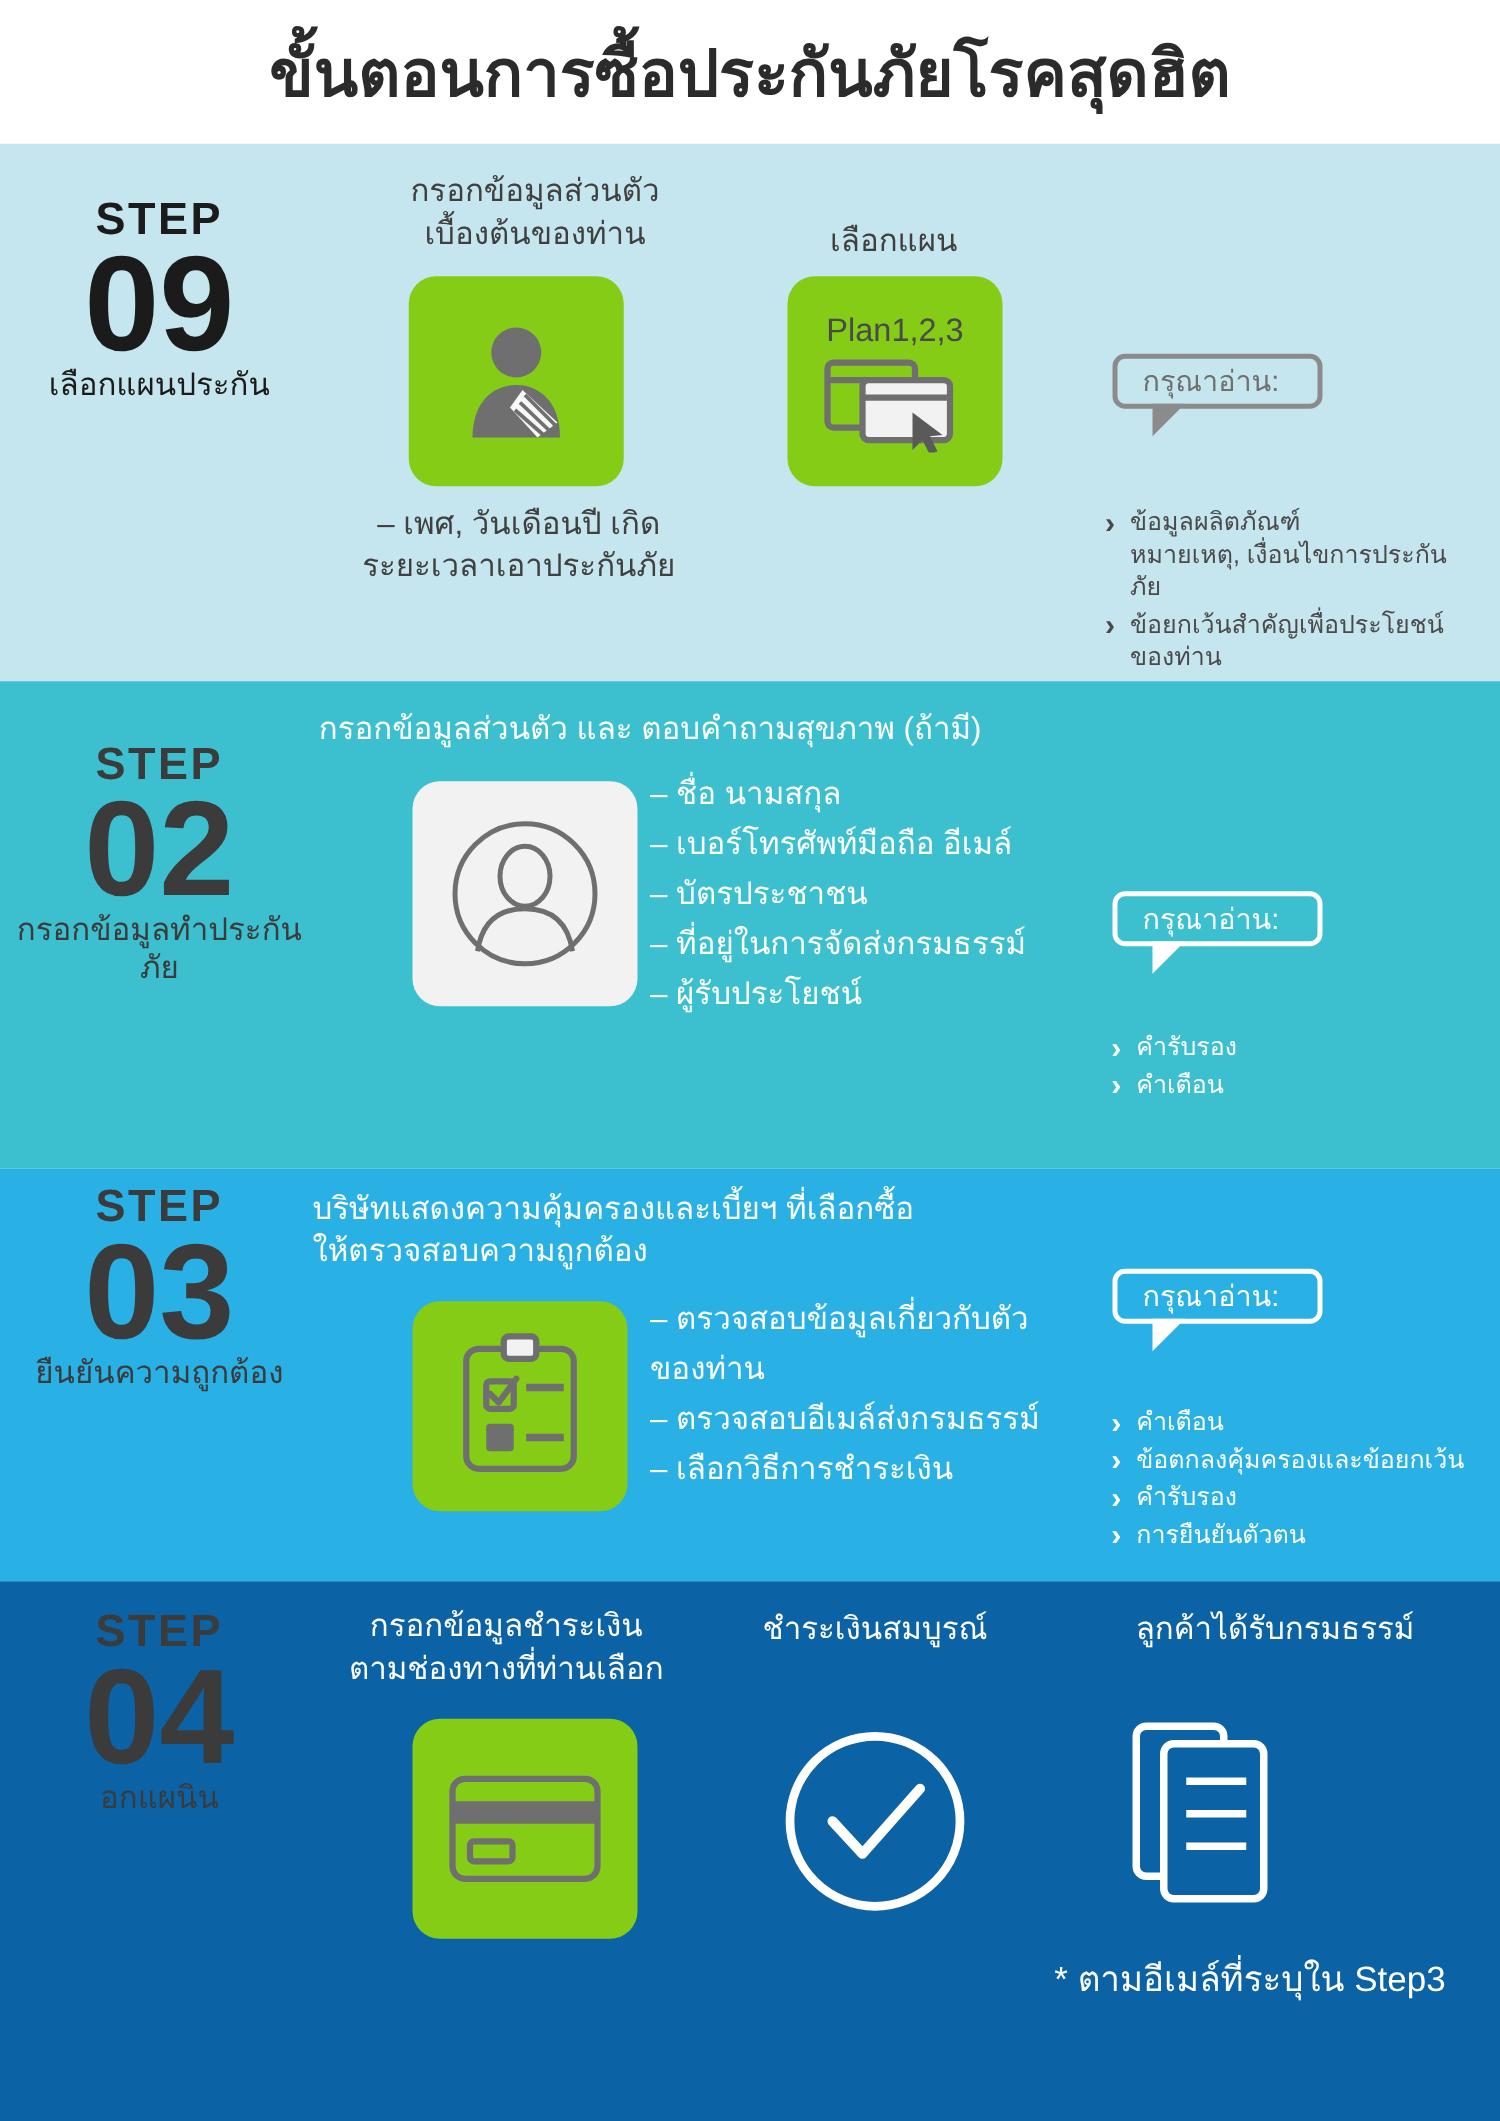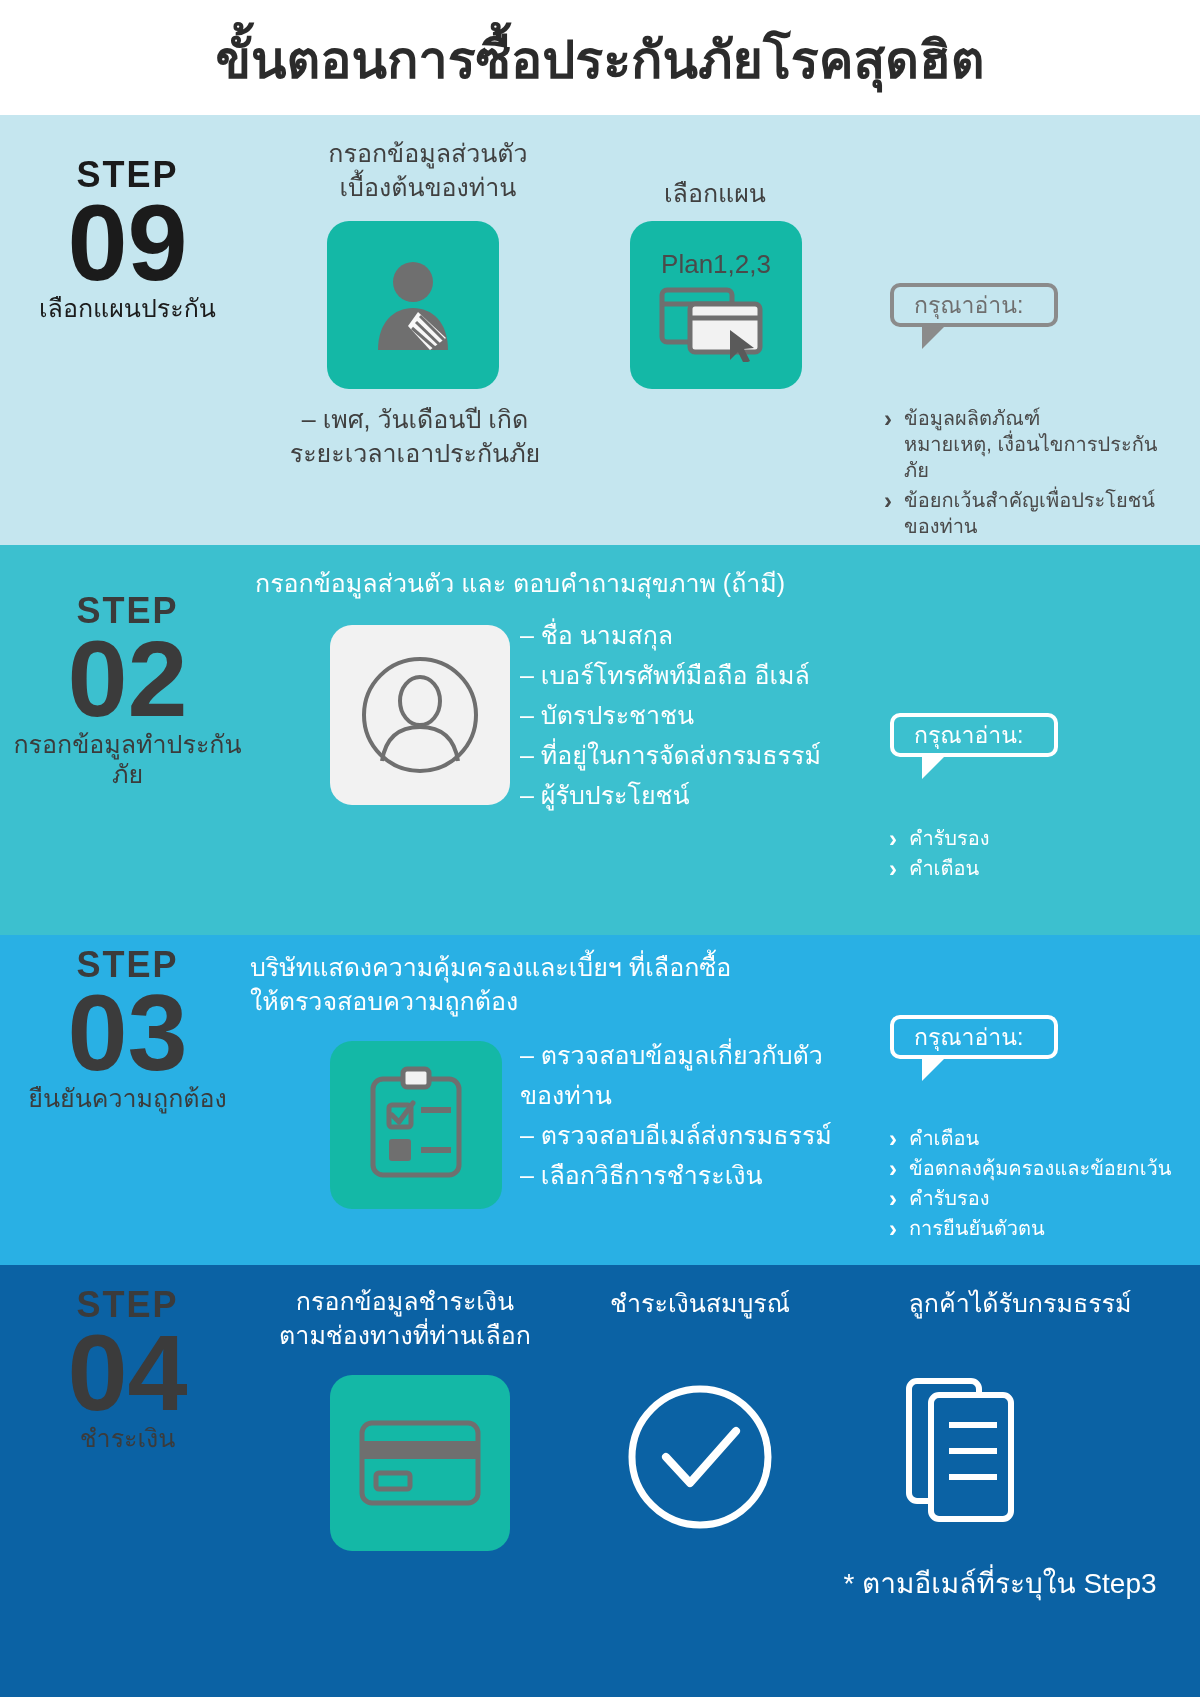--- a/index.html
+++ b/index.html
@@ -74,21 +74,21 @@
     line-height: 1.2;
   }
   .step-1 .step-word, .step-1 .step-num { color: #1b1b1b; }
   .step-1 .step-sub { color: #1b1b1b; }
 
   
   .text { font-size: 25px; line-height: 1.35; }
 
   
   .tile {
-    background: #14b8a6;
+    background: #84cc16;
     border-radius: 22px;
     display: flex;
     align-items: center;
     justify-content: center;
   }
 
   
   .chev-list { list-style: none; margin: 0; padding: 0; }
   .chev-list li {
     position: relative;
@@ -282,21 +282,21 @@
       <li>คำรับรอง</li>
       <li>การยืนยันตัวตน</li>
     </ul>
   </div>
 
   <div class="step step-4">
 
     <div class="step-index" style="top:22px;">
       <div class="step-word">STEP</div>
       <div class="step-num">04</div>
-      <div class="step-sub">ชำระเงิน</div>
+      <div class="step-sub">อกแผนิน</div>
     </div>
 
     <div class="pos text" style="left:255px; top:20px; width:300px; text-align:center;">
       <div>กรอกข้อมูลชำระเงิน</div>
       <div>ตามช่องทางที่ท่านเลือก</div>
     </div>
 
     <div class="pos tile" style="left:330px; top:110px; width:180px; height:176px;">
       <svg width="124" height="92" viewBox="0 0 124 92">
         <rect x="4" y="6" width="116" height="80" rx="10" fill="none" stroke="#6f6f6f" stroke-width="5"></rect>

